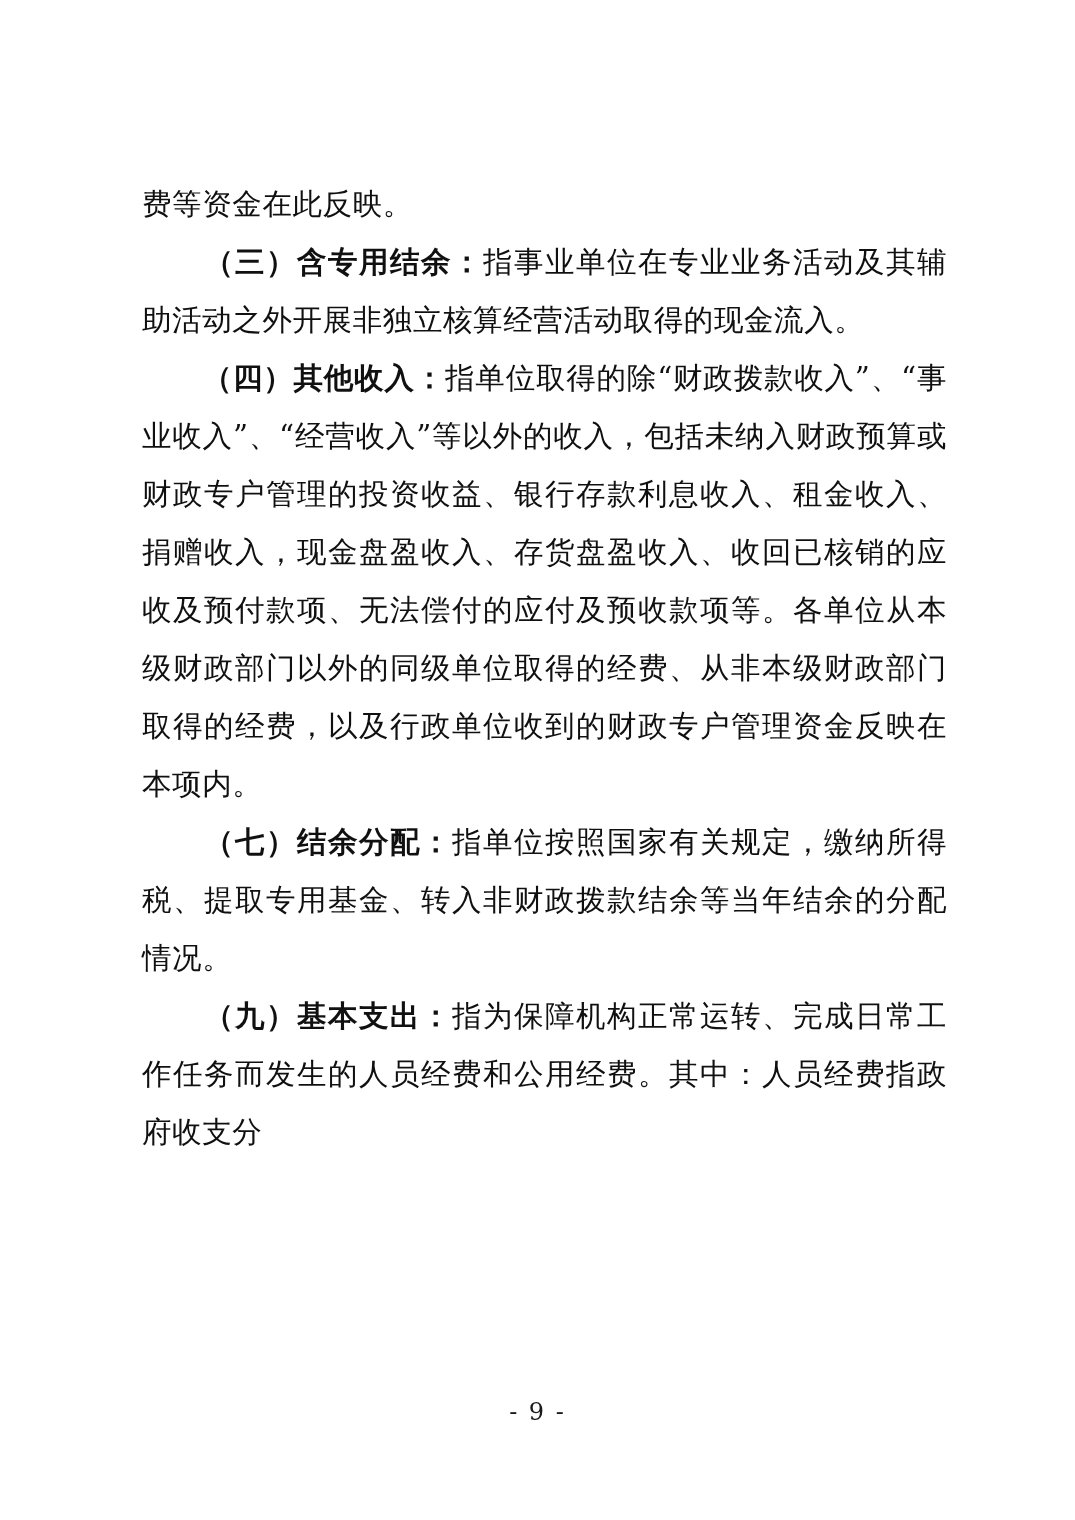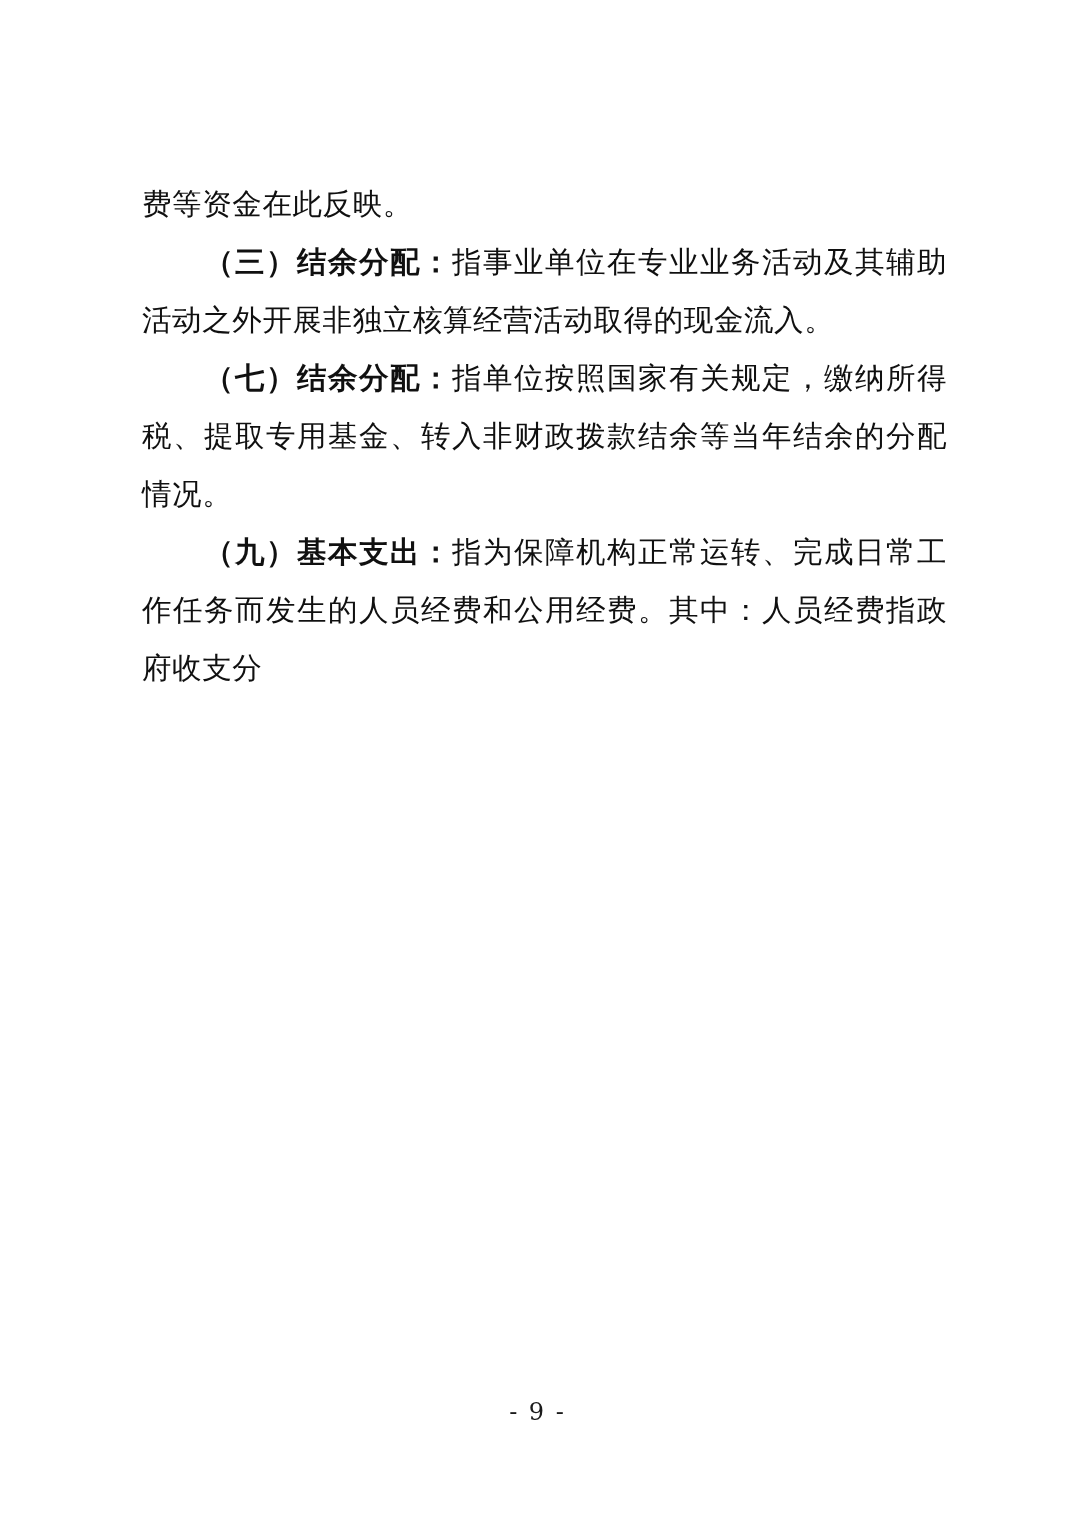--- a/index.html
+++ b/index.html
@@ -54,23 +54,26 @@
 <body>
 
 <div class="page">
   <div class="content">
 
     <p class="para">
       <span>费等资金在此反映。</span>
     </p>
 
     <p class="para indent">
-      　　<span class="lead">（三）结余分配：</span><span>指事业单位在专业业务活动及其辅助活动之外开展非独立核算经营活动取得的现金流入。</span>
+      　　<span class="lead">（三）含专用结余：</span><span>指事业单位在专业业务活动及其辅助活动之外开展非独立核算经营活动取得的现金流入。</span>
     </p>
 
+    <p class="para indent">
+      　　<span class="lead">（四）其他收入：</span><span>指单位取得的除“财政拨款收入”、“事业收入”、“经营收入”等以外的收入，包括未纳入财政预算或财政专户管理的投资收益、银行存款利息收入、租金收入、捐赠收入，现金盘盈收入、存货盘盈收入、收回已核销的应收及预付款项、无法偿付的应付及预收款项等。各单位从本级财政部门以外的同级单位取得的经费、从非本级财政部门取得的经费，以及行政单位收到的财政专户管理资金反映在本项内。</span>
+    </p>
 
 
 
     <p class="para indent">
       　　<span class="lead">（七）结余分配：</span><span>指单位按照国家有关规定，缴纳所得税、提取专用基金、转入非财政拨款结余等当年结余的分配情况。</span>
     </p>
 
 
     <p class="para indent">
       　　<span class="lead">（九）基本支出：</span><span>指为保障机构正常运转、完成日常工作任务而发生的人员经费和公用经费。其中：人员经费指政府收支分</span>

